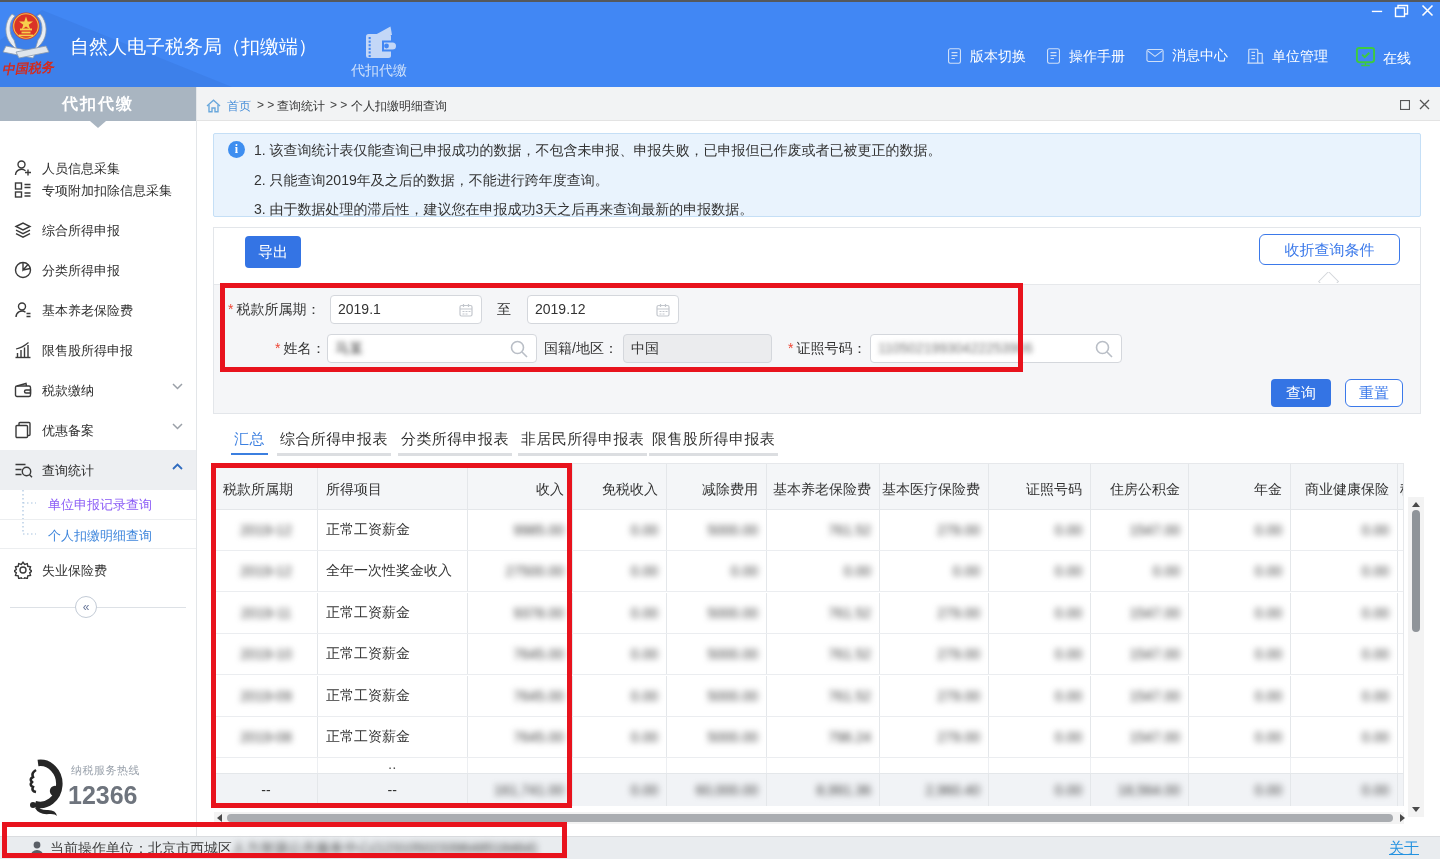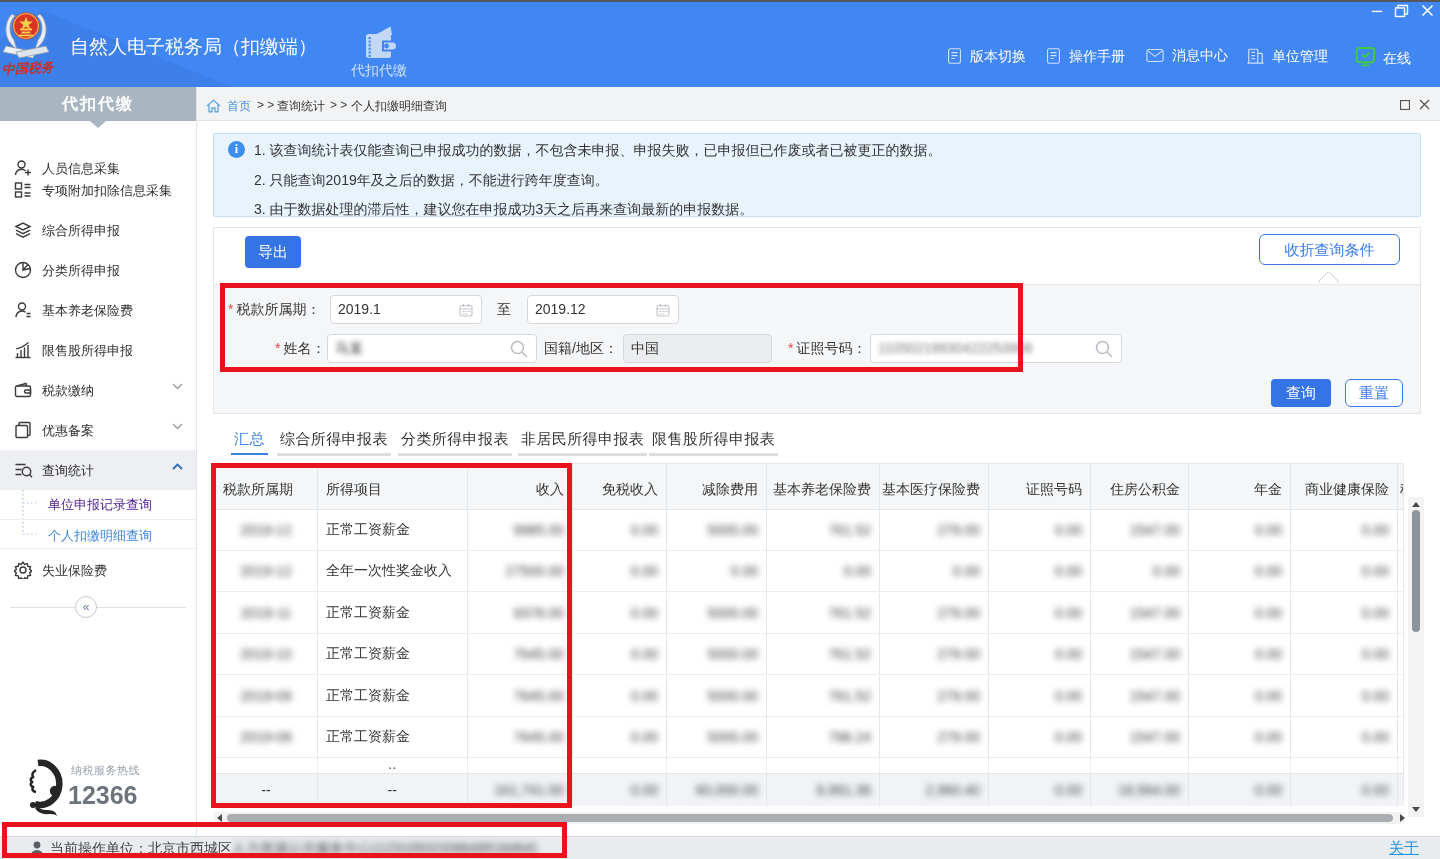--- a/index.html
+++ b/index.html
@@ -16,21 +16,21 @@
 .winbtn { position:absolute; top:4px; color:#fff; }
 
 #sidebar { position:absolute; left:0; top:87px; width:197px; height:749px; background:#fff; border-right:1px solid #e3e6e9; }
 #sbhead { position:absolute; left:0; top:0; width:196px; height:34px; background:#a9b5c1; color:#fff; font-size:16px; font-weight:bold; text-align:center; line-height:34px; letter-spacing:2px; }
 #sbnotch { position:absolute; left:90px; top:34px; width:0; height:0; border-left:8px solid transparent; border-right:8px solid transparent; border-top:7px solid #a9b5c1; }
 .mi { position:absolute; left:0; width:196px; height:40px; }
 .mi .ic { position:absolute; left:14px; top:11px; }
 .mi .tx { position:absolute; left:42px; top:12px; font-size:13px; color:#2e2e2e; white-space:nowrap; }
 .mi .ch { position:absolute; right:13px; top:13px; }
 .mi.sel { background:#edeff2; }
-.smi { position:absolute; left:48px; font-size:13px; color:#4c1d95; }
+.smi { position:absolute; left:48px; font-size:13px; color:#8b5cf6; }
 
 #main { position:absolute; left:197px; top:87px; width:1243px; height:749px; background:#fff; }
 #crumb { position:absolute; left:0; top:0; width:1243px; height:34px; background:#f2f3f4; border-bottom:1px solid #e3e3e3; font-size:12px; color:#333; }
 #infobox { position:absolute; left:16px; top:46px; width:1208px; height:84px; background:#e9f3fd; border:1px solid #c5dff6; border-radius:2px; font-size:14px; color:#333; }
 #infobox p { position:absolute; left:56px; white-space:nowrap; }
 #qpanel { position:absolute; left:16px; top:140px; width:1208px; height:187px; border:1px solid #e3e6ea; background:#fff; }
 #formband { position:absolute; left:0px; top:56px; width:1206px; height:129px; background:#f5f6f8; border-top:1px solid #e6e8eb; }
 .btn-blue { position:absolute; background:#3474e4; color:#fff; font-size:15px; border-radius:4px; text-align:center; }
 .btn-line { position:absolute; background:#fff; color:#3b79ea; border:1px solid #3b79ea; font-size:15px; border-radius:6px; text-align:center; }
 .flabel { position:absolute; font-size:14px; color:#333; white-space:nowrap; }

